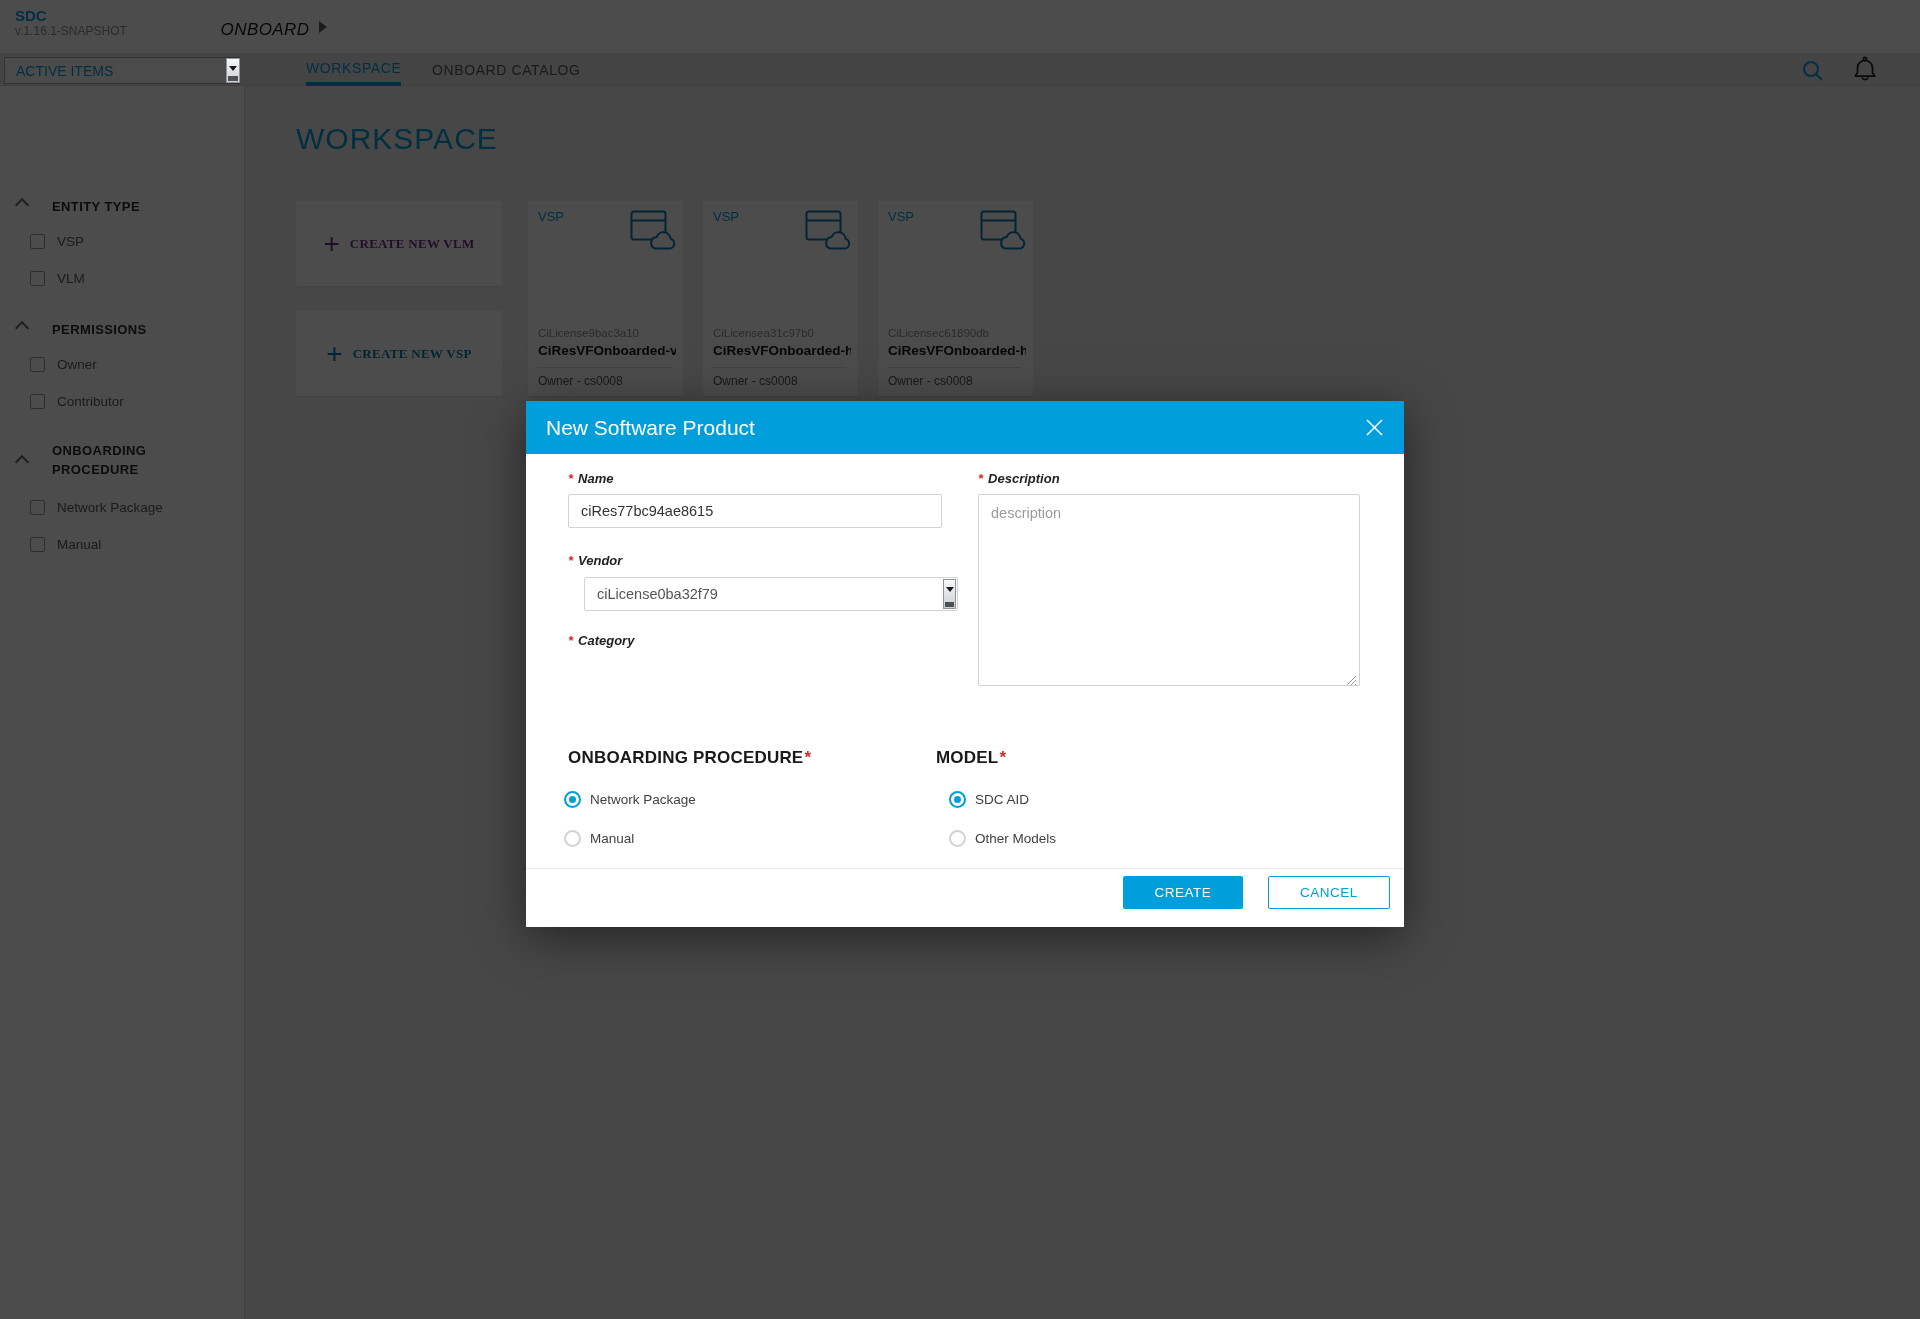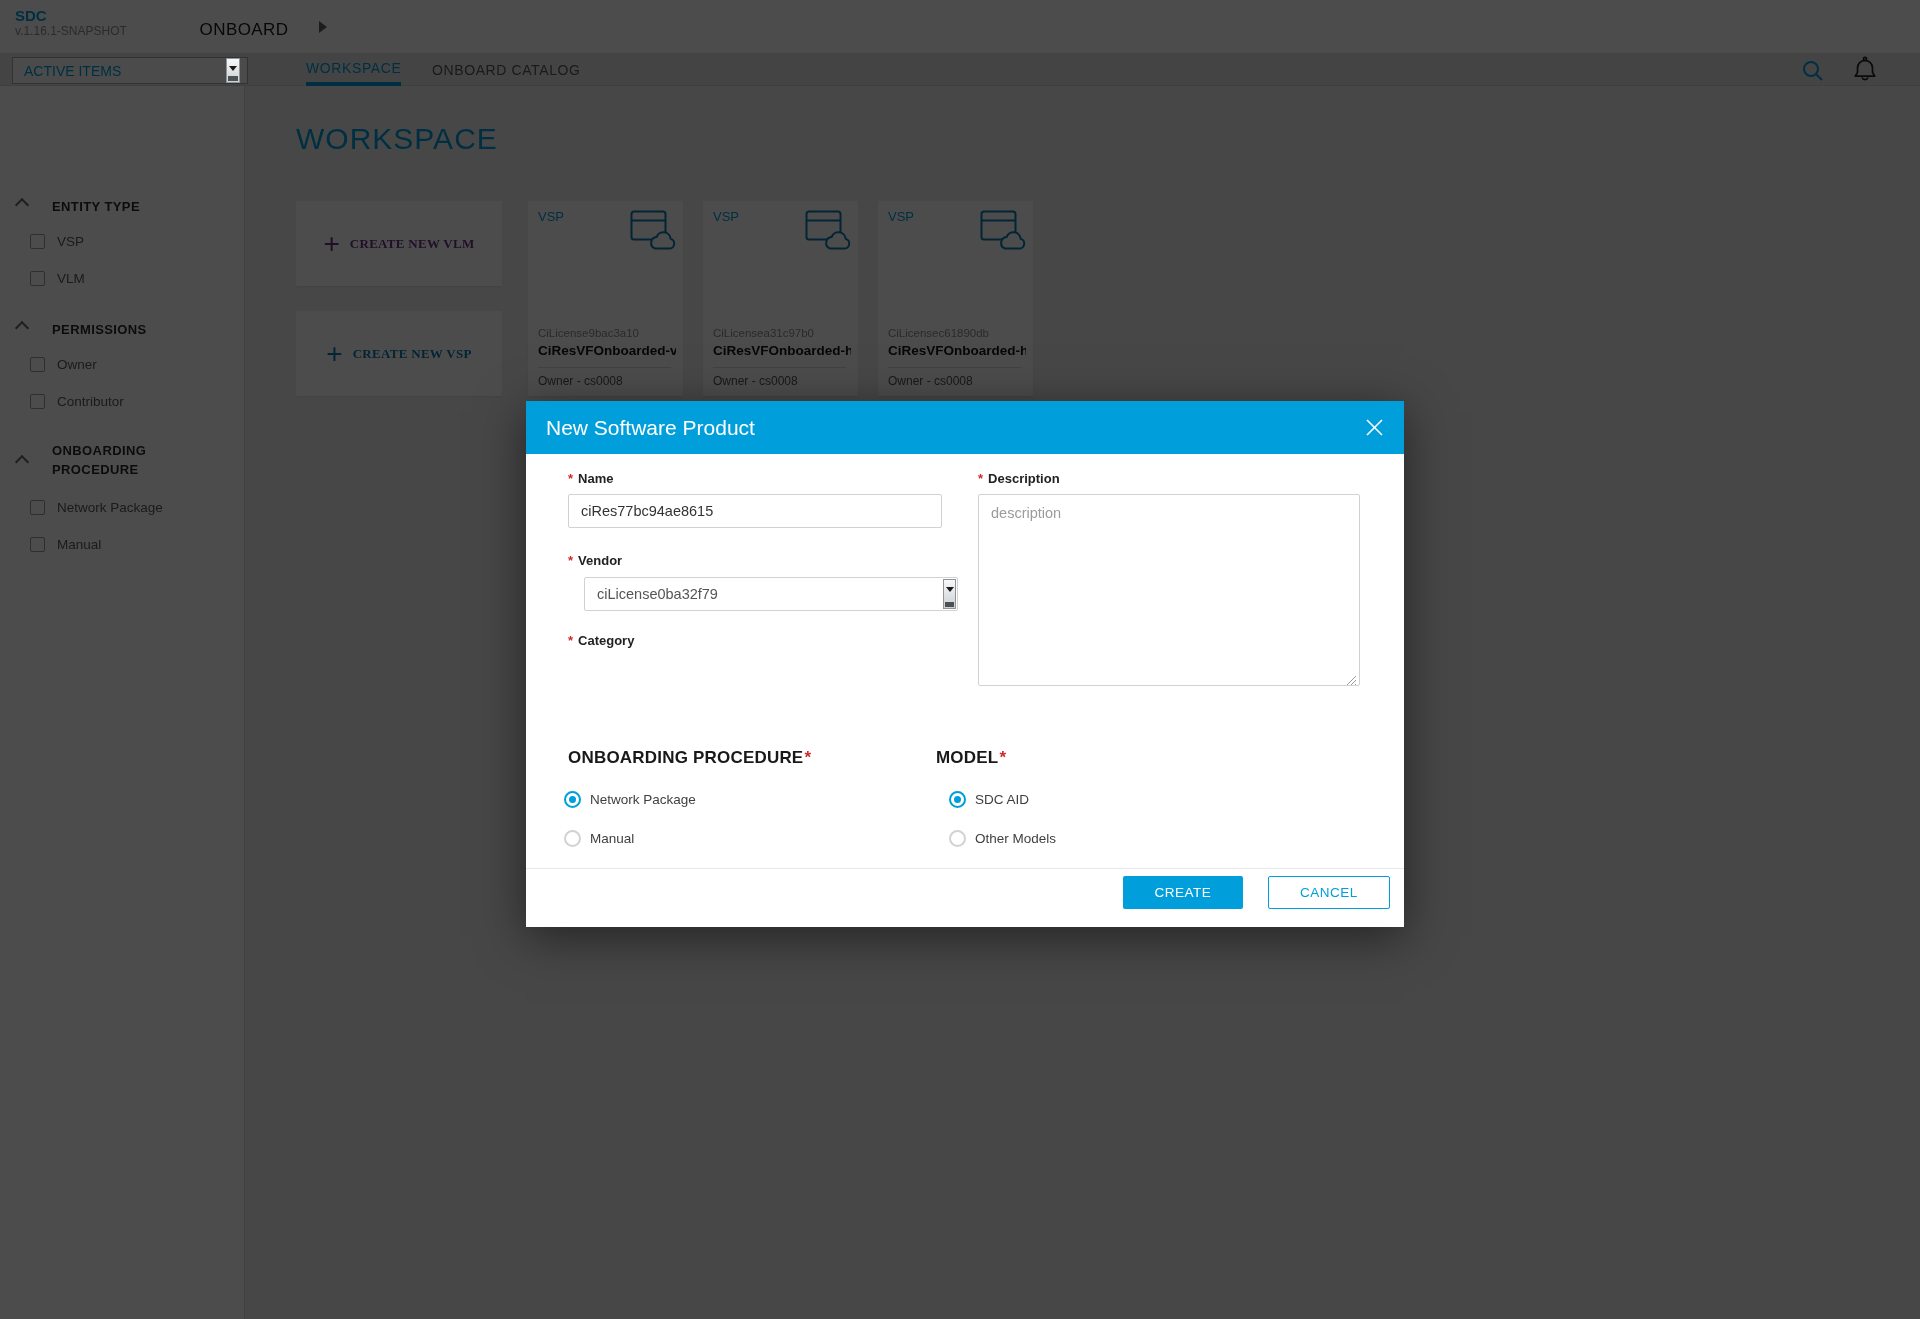--- a/index.html
+++ b/index.html
@@ -4,30 +4,30 @@
 <style>
   * { margin:0; padding:0; box-sizing:border-box; }
   html,body { width:1920px; height:1319px; }
   body { font-family:"Liberation Sans",sans-serif; background:#efefef; position:relative; overflow:hidden; }
 
   
   #header { position:absolute; left:0; top:0; width:1920px; height:53px; background:#ffffff; }
   #logo { position:absolute; left:3px; top:8px;margin-left:12px; }
   #logo .t { color:#009fdb; font-weight:bold; font-size:15px; line-height:16px; }
   #logo .v { color:#8f8f8f; font-size:12px; line-height:15px; }
-  #onboard-tab { position:absolute; left:183px; top:0; width:122px; height:64px;
+  #onboard-tab { position:absolute; left:204px; top:0; width:122px; height:64px;
     display:flex; align-items:center; justify-content:center;
-    font-size:17px; color:#191919; letter-spacing:.4px; border-bottom:5px solid #009fdb; }
+    font-size:17px; color:#191919; letter-spacing:.4px; border-bottom:5px solid #009fdb;font-style:italic; }
   #tab-arrow { position:absolute; left:319px; top:21px; width:0; height:0;
     border-left:8px solid #5a5f64; border-top:6px solid transparent; border-bottom:6px solid transparent; }
 
   
   #subbar { position:absolute; left:0; top:53px; width:1920px; height:33px; background:#e5e5e5;
     border-bottom:1px solid #d2d2d2; }
-  #active-select { position:absolute; left:12px; top:57px; width:236px; height:27px;
+  #active-select { position:absolute; left:4px; top:57px; width:236px; height:27px;
     background:#fbfbfb; border:1px solid #a8a8a8; color:#009fdb; font-size:14px;
     display:flex; align-items:center; padding-left:11px; }
   .native-btn { background:linear-gradient(#f7f8f9,#ccd0d3); border:1px solid #8f9499; }
   .native-btn .caret { position:absolute; left:50%; top:7px; transform:translateX(-50%);
     width:0; height:0; border-left:4px solid transparent; border-right:4px solid transparent;
     border-top:5px solid #1a1a1a; }
   .native-btn .grip { position:absolute; left:1px; right:1px; bottom:1px; height:5px; background:#4c5154; }
   #active-native-btn { position:absolute; left:226px; top:58px; width:14px; height:25px; z-index:15; }
   .nav-tab { position:absolute; top:53px; height:33px; display:flex; align-items:center;
     font-size:14px; letter-spacing:.6px; }
@@ -71,21 +71,21 @@
   #overlay { position:absolute; left:0; top:0; width:1920px; height:1319px;
     background:rgba(0,0,0,.70); z-index:10; }
 
   
   #modal { position:absolute; left:526px; top:401px; width:878px; height:526px; background:#fff;
     z-index:20; box-shadow:0 10px 45px rgba(0,0,0,.5); }
   #modal-header { position:absolute; left:0; top:0; width:878px; height:53px; background:#009fdb;
     display:flex; align-items:center; }
   #modal-title { margin-left:20px; font-size:21px; font-weight:300; color:#fff; }
   #modal-close { position:absolute; right:20px; top:17px; width:19px; height:19px; cursor:pointer; }
-  .fld-label { position:absolute; font-size:13px; font-weight:bold; color:#222; }
+  .fld-label { position:absolute; font-size:13px; font-weight:bold; color:#222;font-style:italic; }
   .req { color:#cf2a2a; margin-right:5px; font-weight:bold; }
   .inp { position:absolute; border:1px solid #d2d2d2; border-radius:2px; background:#fff;
     font-size:14.5px; color:#333; display:flex; align-items:center; padding-left:12px; }
   .sel { color:#555;margin-left:16px; }
   .sel .native-btn-in { position:absolute; right:1px; top:1px; bottom:1px; width:13px; }
   .ta { position:absolute; border:1px solid #d2d2d2; border-radius:2px; background:#fff;
     font-size:14.5px; font-family:"Liberation Sans",sans-serif; color:#333; padding:10px 12px;
     resize:none; outline:none; }
   .ta::placeholder { color:#9b9b9b; opacity:1; }
   .ta-grip { position:absolute; pointer-events:none; }

